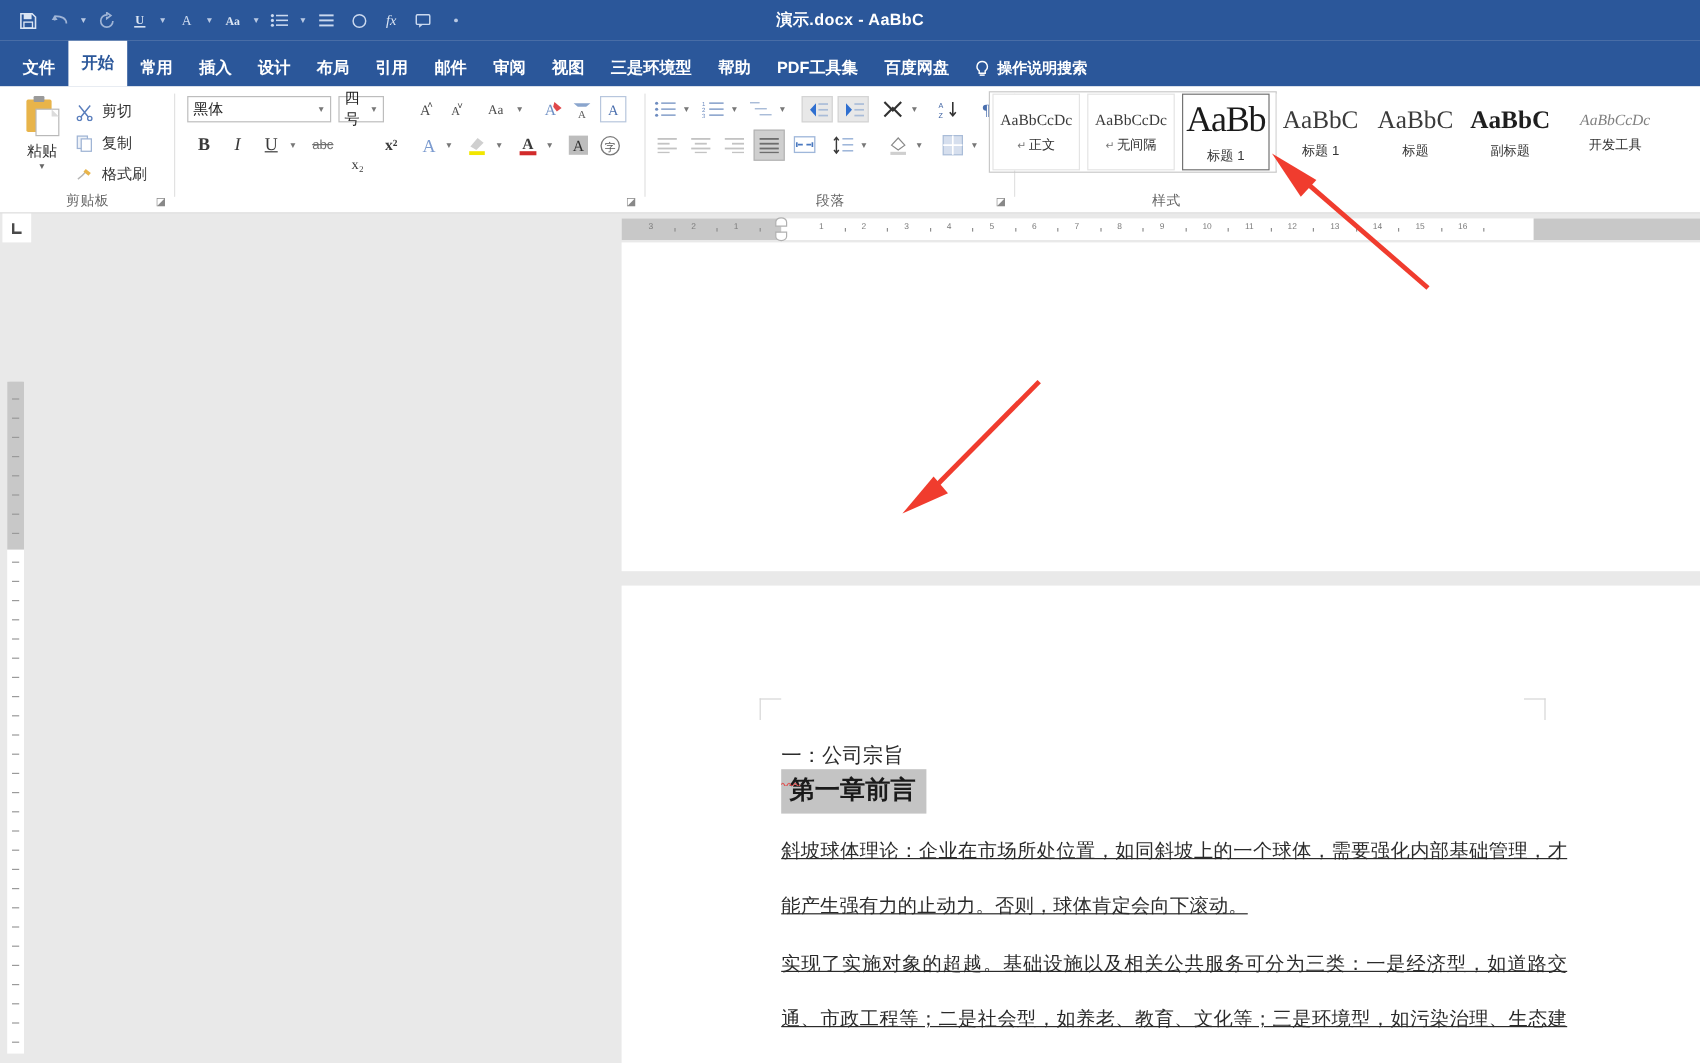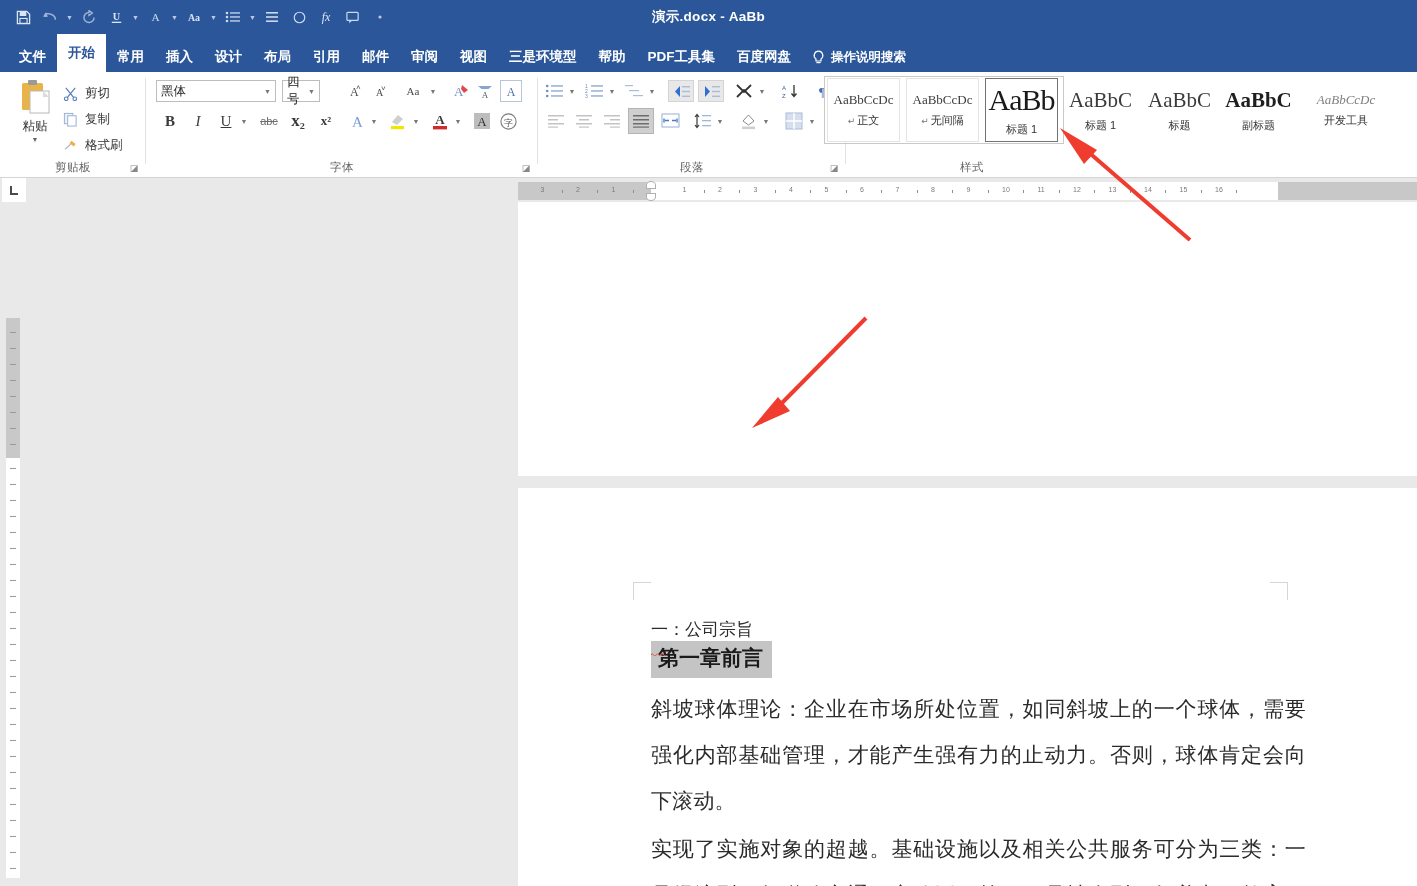--- a/index.html
+++ b/index.html
@@ -146,22 +146,22 @@
     padding: 6px 9px 8px 7px; line-height: 1.1;
   }
   .h2line {
     font-family: "DejaVu Sans", sans-serif; font-size: 17px; color: #2b2b2b;
     margin-top: 18px; position: relative; display: inline-block;
   }
   .squiggle {
     position: absolute; left: 0; bottom: -3px; width: 17px; height: 4px;
   }
   .para {
-    font-family: "DejaVu Sans", sans-serif; font-size: 21px; color: #2b2b2b;
-    line-height: 46px; margin-top: 8px; text-align: justify; letter-spacing: .2px;
+    font-family: "DejaVu Sans", sans-serif; font-size: 16px; color: #2b2b2b;
+    line-height: 46px; margin-top: 8px; text-align: justify; letter-spacing: .2px; text-decoration: underline;
   }
   .para.tight { margin-top: 2px; }
 
   
   .leftpanel-scroll {
     position: absolute; left: 8px; top: 140px; width: 11px; height: 80px; background: #d2d2d2;
   }
 
   
   .arrow-svg { position: absolute; pointer-events: none; }
@@ -244,21 +244,21 @@
             <rect x="1.5" y="2.5" width="12" height="8.5" rx="1" fill="none" stroke="#cbd9ef" stroke-width="1.3"></rect>
             <path d="M4 11 L4 14 L7.5 11" fill="#cbd9ef"></path>
           </svg>
       </div>
       <div class="qat-btn">
         <svg width="12" height="12" viewBox="0 0 12 12">
             <circle cx="6" cy="6" r="1.6" fill="#b9c9e4"></circle>
           </svg>
       </div>
     </div>
-    <div class="title-text">演示.docx  -  AaBb</div>
+    <div class="title-text">演示.docx  -  AaBbC</div>
   </div>
 
   <div class="tabstrip">
     <div class="tab">文件</div>
     <div class="tab active">开始</div>
     <div class="tab">常用</div>
     <div class="tab">插入</div>
     <div class="tab">设计</div>
     <div class="tab">布局</div>
     <div class="tab">引用</div>
@@ -373,21 +373,21 @@
         <svg width="14" height="16" viewBox="0 0 14 16">
             <text x="7" y="13" font-size="12" font-family="Liberation Serif, serif" fill="#4b6fae" text-anchor="middle">A</text>
           </svg>
       </div>
 
       <div class="tool" style="left:12px; top:38px; width:24px; height:22px; font-family:'Liberation Serif',serif; font-weight:bold; font-size:15px;">B</div>
       <div class="tool" style="left:40px; top:38px; width:24px; height:22px; font-family:'Liberation Serif',serif; font-style:italic; font-size:15px;">I</div>
       <div class="tool" style="left:68px; top:38px; width:24px; height:22px; font-family:'Liberation Serif',serif; font-size:15px; text-decoration:underline;">U</div>
       <div class="caret" style="left:92px; top:38px; width:12px; height:22px;">▼</div>
       <div class="tool" style="left:110px; top:38px; width:26px; height:22px; font-size:11px; text-decoration:line-through; color:#6e6e6e;">abc</div>
-      <div class="tool" style="left:140px; top:38px; width:24px; height:22px; font-family:'Liberation Serif',serif; font-size:17px; font-weight:bold;">x₂</div>
+      <div class="tool" style="left:140px; top:54px; width:24px; height:22px; font-family:'Liberation Serif',serif; font-size:12px; font-weight:normal;">x₂</div>
       <div class="tool" style="left:168px; top:38px; width:24px; height:22px; font-family:'Liberation Serif',serif; font-size:13px; font-weight:bold;">x²</div>
 
       <div class="tool" style="left:200px; top:38px; width:22px; height:22px;">
         <svg width="17" height="18" viewBox="0 0 17 18">
             <text x="8.5" y="15" font-size="15" font-family="Liberation Serif, serif" fill="#7d9cd0" text-anchor="middle">A</text>
           </svg>
       </div>
       <div class="caret" style="left:222px; top:38px; width:12px; height:22px;">▼</div>
       <div class="tool" style="left:240px; top:38px; width:24px; height:22px;">
         <svg width="20" height="20" viewBox="0 0 20 20">
@@ -409,21 +409,20 @@
             <text x="9" y="14" font-size="13" font-family="Liberation Serif, serif" fill="#2d2d2d" text-anchor="middle">A</text>
           </svg>
       </div>
       <div class="tool" style="left:350px; top:38px; width:24px; height:22px;">
         <svg width="19" height="19" viewBox="0 0 19 19">
             <circle cx="9.5" cy="9.5" r="7.6" fill="none" stroke="#7a7a7a" stroke-width="1.1"></circle>
             <text x="9.5" y="13.5" font-size="9" fill="#5a5a5a" text-anchor="middle">字</text>
           </svg>
       </div>
 
-      <div class="group-label">字体</div>
       <div class="dialog-launcher" style="right:6px;">◪</div>
       <div class="group-sep" style="right:0;"></div>
     </div>
 
     <div class="group" style="left:538px; width:308px;">
       <div class="tool" style="left:4px; top:9px; width:24px; height:20px;">
         <svg width="19" height="16" viewBox="0 0 19 16">
             <circle cx="2.2" cy="3" r="1.3" fill="#6f8dc0"></circle>
             <circle cx="2.2" cy="8" r="1.3" fill="#6f8dc0"></circle>
             <circle cx="2.2" cy="13" r="1.3" fill="#6f8dc0"></circle>

